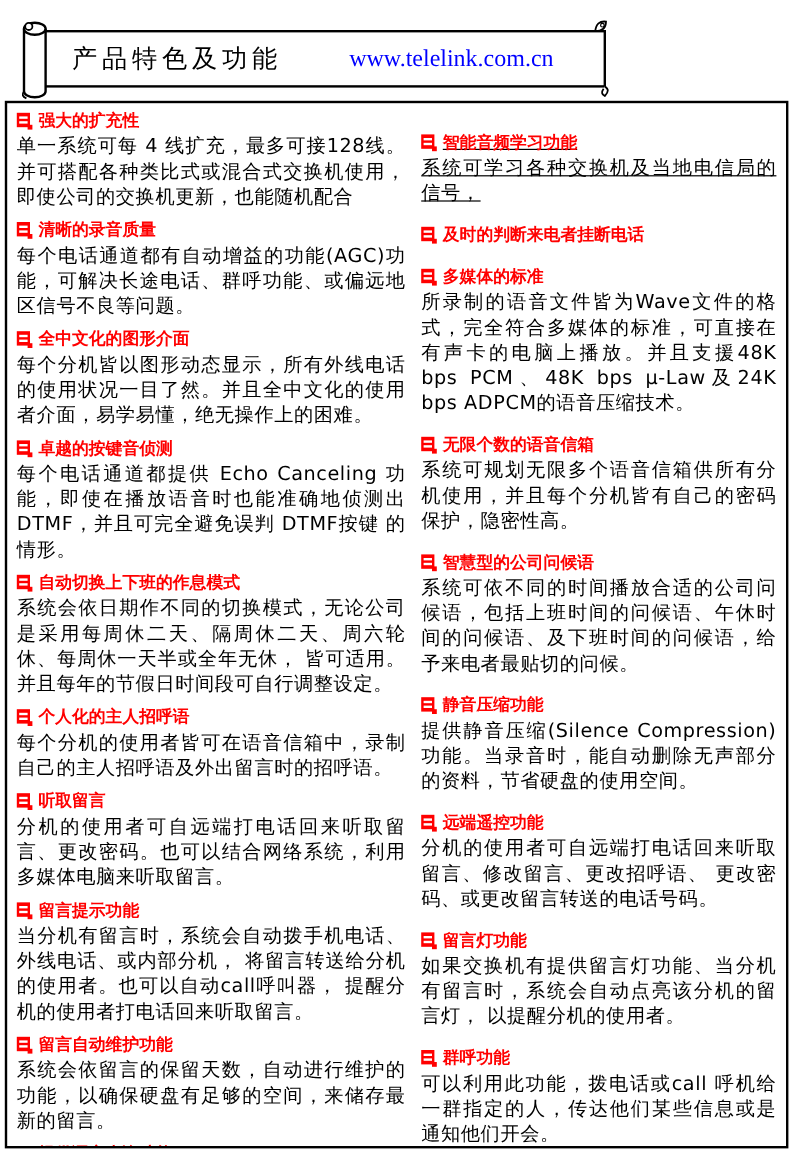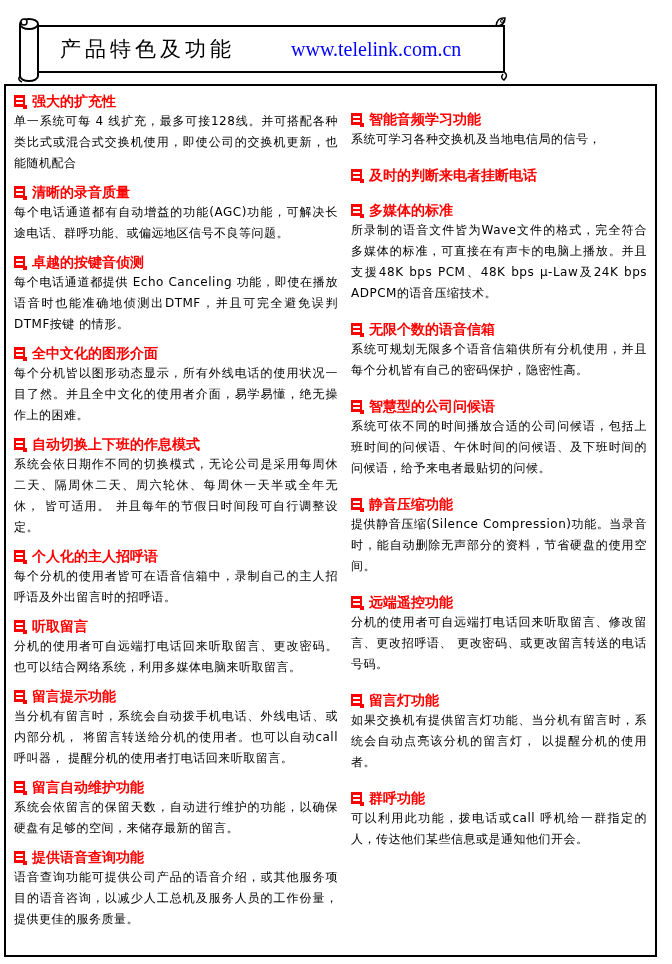--- a/index.html
+++ b/index.html
@@ -23,29 +23,29 @@
     font-family:"Liberation Serif","DejaVu Serif",serif;white-space:nowrap;
   }
   
   #content-box{
     position:absolute;left:4px;top:84px;width:653px;height:873px;
     box-sizing:border-box;border:2px solid #000;
     padding:5px 8px 4px 8px;display:flex;overflow:hidden;
   }
   #left-column{width:324px;flex:0 0 324px;}
   #right-column{flex:1;margin-left:13px;}
-  #right-column .section:first-child{margin-top:18px;}
+  #right-column .section:first-child{margin-top:18px;text-decoration:underline;}
   .section{margin-bottom:8px;}
   #right-column .section{margin-bottom:15px;}
   .heading{
     color:#ff0000;font-weight:bold;font-size:14px;line-height:20px;
     white-space:nowrap;
   }
   .body-text{
-    color:#000;font-size:12px;line-height:21px;text-align:justify;
+    color:#000;font-size:16px;line-height:21px;text-align:justify;
     letter-spacing:0.5px;
   }
   
   .sec-icon{
     display:inline-block;position:relative;width:11px;height:12px;
     background:#ff0000;margin-right:7px;vertical-align:-1px;
   }
   .sec-icon::before{
     content:"";position:absolute;left:2px;right:2px;top:3px;height:1.5px;
     background:#fff;box-shadow:0 4px 0 #fff;
@@ -86,26 +86,26 @@
     <div id="left-column">
         <div class="section">
           <div class="heading"><span class="sec-icon"></span><span>强大的扩充性</span></div>
           <div class="body-text">单一系统可每 4 线扩充，最多可接128线。并可搭配各种类比式或混合式交换机使用，即使公司的交换机更新，也能随机配合</div>
         </div>
         <div class="section">
           <div class="heading"><span class="sec-icon"></span><span>清晰的录音质量</span></div>
           <div class="body-text">每个电话通道都有自动增益的功能(AGC)功能，可解决长途电话、群呼功能、或偏远地区信号不良等问题。</div>
         </div>
         <div class="section">
+          <div class="heading"><span class="sec-icon"></span><span>全中文化的图形介面</span></div>
+          <div class="body-text">每个分机皆以图形动态显示，所有外线电话的使用状况一目了然。并且全中文化的使用者介面，易学易懂，绝无操作上的困难。</div>
+        </div>
+        <div class="section">
           <div class="heading"><span class="sec-icon"></span><span>卓越的按键音侦测</span></div>
           <div class="body-text">每个电话通道都提供 Echo Canceling 功能，即使在播放语音时也能准确地侦测出DTMF，并且可完全避免误判 DTMF按键 的情形。</div>
-        </div>
-        <div class="section">
-          <div class="heading"><span class="sec-icon"></span><span>全中文化的图形介面</span></div>
-          <div class="body-text">每个分机皆以图形动态显示，所有外线电话的使用状况一目了然。并且全中文化的使用者介面，易学易懂，绝无操作上的困难。</div>
         </div>
         <div class="section">
           <div class="heading"><span class="sec-icon"></span><span>自动切换上下班的作息模式</span></div>
           <div class="body-text">系统会依日期作不同的切换模式，无论公司是采用每周休二天、隔周休二天、周六轮休、每周休一天半或全年无休， 皆可适用。 并且每年的节假日时间段可自行调整设定。</div>
         </div>
         <div class="section">
           <div class="heading"><span class="sec-icon"></span><span>个人化的主人招呼语</span></div>
           <div class="body-text">每个分机的使用者皆可在语音信箱中，录制自己的主人招呼语及外出留言时的招呼语。</div>
         </div>
         <div class="section">

